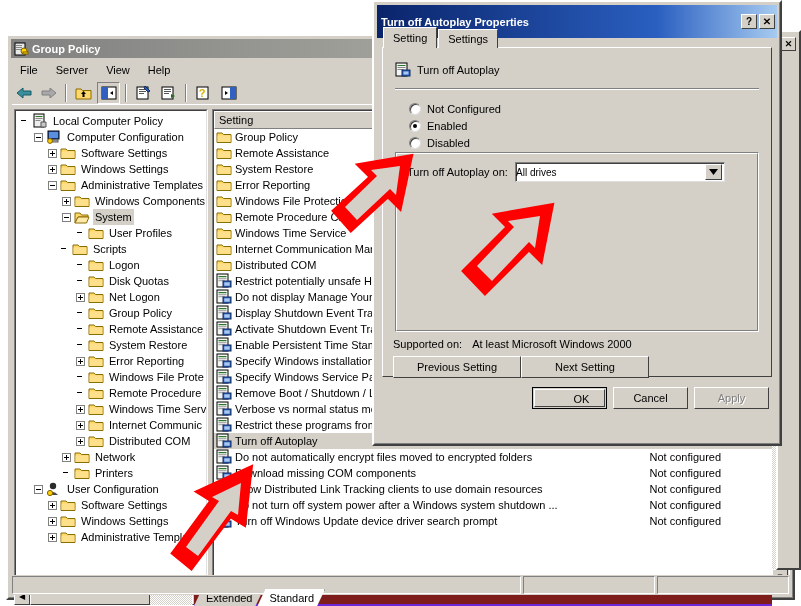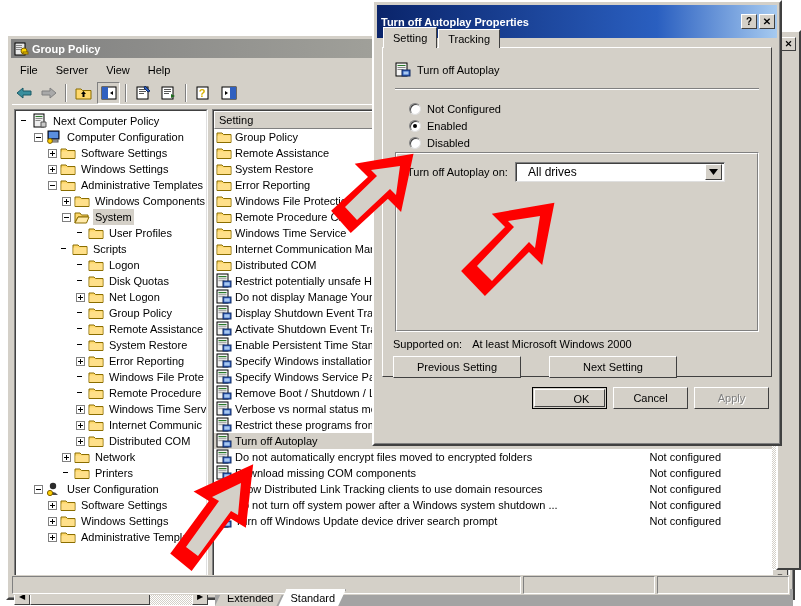--- a/index.html
+++ b/index.html
@@ -129,23 +129,23 @@
     display:flex; flex-direction:column;
   }
   #list-vscroll .sb-btn { width:16px; height:16px; flex:none; }
   #list-vscroll .sb-thumb { height:74px; flex:none; }
   #list-vscroll .filler { flex:1; }
 
   .arrow-glyph { font-size:8px; line-height:1; color:#000; }
 
   
   #view-tabs {
-    position:absolute; left:206px; top:552px; width:578px; height:18px;
-    background:#a3a3a3; display:flex; align-items:flex-start;
-    border-bottom:1px solid #6d28d9;
+    position:absolute; left:185px; top:552px; width:578px; height:18px;
+    background:#7f1d1d; display:flex; align-items:flex-start;
+    border-bottom:3px solid #6d28d9;
   }
   .vtab {
     position:relative; height:17px; line-height:16px; padding:0 10px 0 12px;
     font-size:11px; background:#d4d0c8;
     border-top:1px solid #ffffff; border-right:1px solid #404040;
     clip-path: polygon(8px 0, 100% 0, calc(100% - 8px) 100%, 0 100%);
     margin-right:-6px;
   }
   .vtab.active { background:#ffffff; z-index:2; }
 
@@ -214,34 +214,34 @@
   }
   #opt-group-in { position:absolute; inset:0; border-top:1px solid #ffffff;border-left:1px solid #ffffff;
                   border-right:1px solid #808080;border-bottom:1px solid #808080; }
   #combo-label { position:absolute; left:10px; top:12px; font-size:11px; }
   #combo {
     position:absolute; left:118px; top:8px; width:210px; height:20px; background:#ffffff;
     border:1px solid #808080; border-right-color:#dfdfdf;border-bottom-color:#dfdfdf;
     box-shadow: inset 1px 1px 0 #404040;
     display:flex; align-items:center;
   }
-  #combo-value { padding-left:12px; font-size:12px; flex:1; }
+  #combo-value { padding-left:0; font-size:10px; flex:1; }
   #combo-btn {
     width:17px;height:16px;margin-right:2px; background:#d4d0c8;
     border-top:1px solid #ffffff;border-left:1px solid #ffffff;
     border-right:1px solid #404040;border-bottom:1px solid #404040;
     display:flex;align-items:center;justify-content:center;
   }
   #supported { position:absolute; left:10px; top:290px; font-size:11px; display:flex; gap:10px; }
   .dbtn {
     background:#d4d0c8; font-size:11px; height:22px; line-height:20px; text-align:center;
     border-top:1px solid #ffffff;border-left:1px solid #ffffff;
     border-right:1px solid #404040;border-bottom:1px solid #404040;
   }
-  #nav-btns { position:absolute; left:10px; top:308px; display:flex; gap:28px; }
+  #nav-btns { position:absolute; left:10px; top:308px; display:flex; gap:0; }
   #nav-btns .dbtn { width:128px; }
   #dlg-foot { position:absolute; right:10px; top:384px; display:flex; gap:6px; }
   #dlg-foot .dbtn { width:75px; }
   #dlg-foot .dbtn.default { border:1px solid #000; position:relative; }
   #dlg-foot .dbtn.default span {
     position:absolute; inset:1px; line-height:18px;
     border-top:1px solid #ffffff;border-left:1px solid #ffffff;
     border-right:1px solid #404040;border-bottom:1px solid #404040;padding-left:24px;
   }
   .dbtn.disabled { color:#808080; text-shadow: 1px 1px 0 #ffffff; }
@@ -362,21 +362,21 @@
           <div id="tree">
               <div class="tnode" style="padding-left: 4px;">
                 <span class="tw none"></span>
                 <span class="ticon"><svg width="16" height="16" viewBox="0 0 16 16">
                     <rect x="2" y="1" width="10" height="13" fill="#eee" stroke="#000"></rect>
                     <rect x="3.5" y="3" width="7" height="1" fill="#2a7a2a"></rect>
                     <rect x="3.5" y="5" width="7" height="1" fill="#888"></rect>
                     <rect x="3.5" y="7" width="5" height="1" fill="#888"></rect>
                     <path d="M9 9 l5 0 0 5 -5 0 z" fill="#c9c9c9" stroke="#555"></path>
                   </svg></span>
-                <span class="lbl">Next Computer Policy</span>
+                <span class="lbl">Local Computer Policy</span>
               </div>
               <div class="tnode" style="padding-left: 18px;">
                 <span class="tw minus"></span>
                 <span class="ticon"><svg width="16" height="16" viewBox="0 0 16 16">
                     <rect x="2" y="2" width="11" height="8" fill="#3060c0" stroke="#000"></rect>
                     <rect x="3" y="3" width="9" height="6" fill="#5a8fe0"></rect>
                     <rect x="4" y="11" width="8" height="2" fill="#c0c0c0" stroke="#555"></rect>
                     <circle cx="4" cy="12" r="2.4" fill="#ffd000" stroke="#806000"></circle>
                   </svg></span>
                 <span class="lbl">Computer Configuration</span>
@@ -901,21 +901,21 @@
 
       <div id="dlg-title">
         <span>Turn off Autoplay Properties</span>
         <span class="tspacer"></span>
         <span class="tbtn-sm">?</span>
         <span class="tbtn-sm">✕</span>
       </div>
 
       <div id="dlg-tabs">
         <div class="dtab active">Setting</div>
-        <div class="dtab">Tracking</div>
+        <div class="dtab">Settings</div>
       </div>
 
       <div id="dlg-page">
 
         <div id="policy-head">
           <span class="phicon">
             <svg width="16" height="16" viewBox="0 0 16 16">
               <rect x="1" y="1" width="11" height="13" fill="#f4f4f4" stroke="#000"></rect>
               <rect x="2.5" y="3" width="8" height="1" fill="#2a7a2a"></rect>
               <rect x="2.5" y="5" width="8" height="1" fill="#888"></rect>

